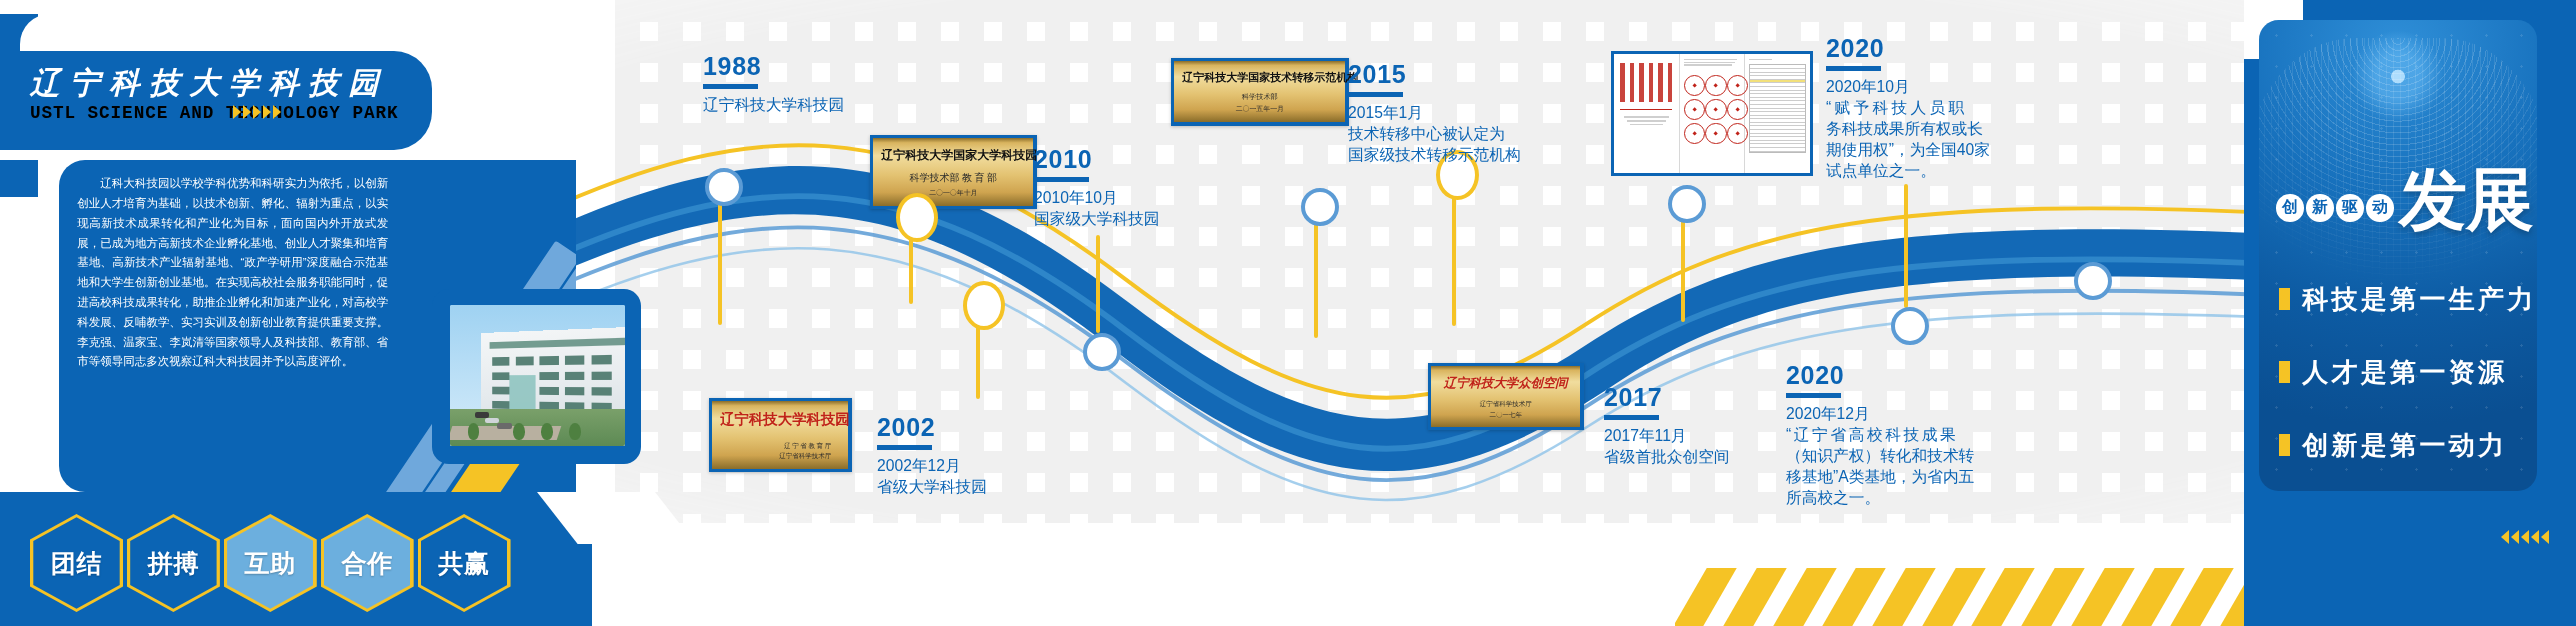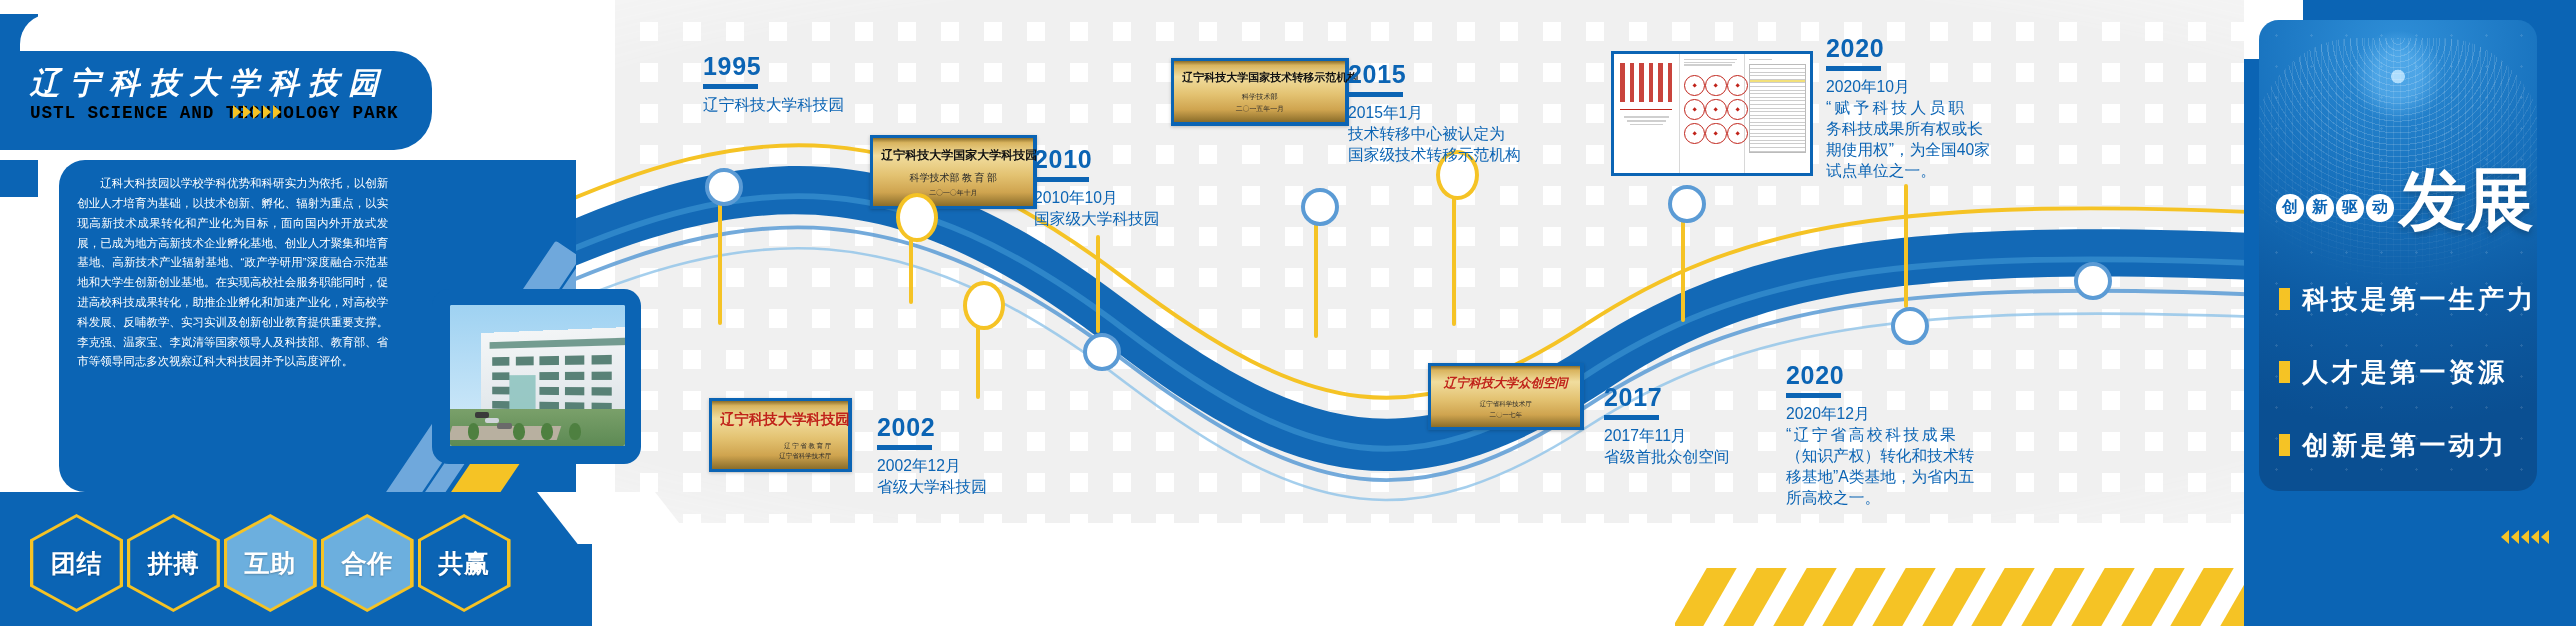--- a/index.html
+++ b/index.html
@@ -260,21 +260,21 @@
       </div>
       <div class="hex dark">
         <div class="shape"></div>
         <div class="inner"></div>
         <div class="txt">共赢</div>
       </div>
     </div>
   </div>
 
   <div class="tl" style="left:703px;top:54px;">
-    <div class="yr">1995</div>
+    <div class="yr">1988</div>
     <div class="rule"></div>
     <div class="ln">辽宁科技大学科技园</div>
   </div>
   <div class="node" style="left:705px;top:168px;width:30px;height:157px;">
     <div class="stem" style="left:13px;top:26px;height:131px;"></div>
     <div class="ring" style="left:0;top:0;"></div>
   </div>
 
   <div class="plaque" style="left:870px;top:135px;width:160px;">
     <div class="face">

